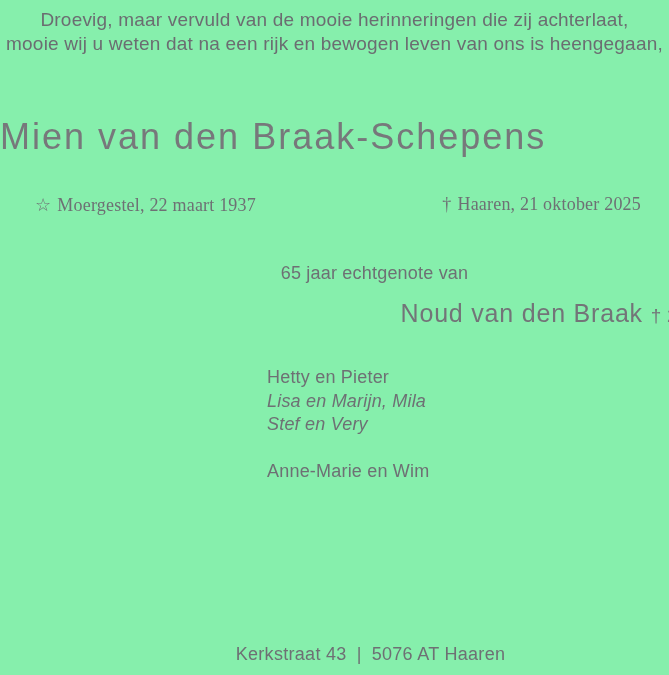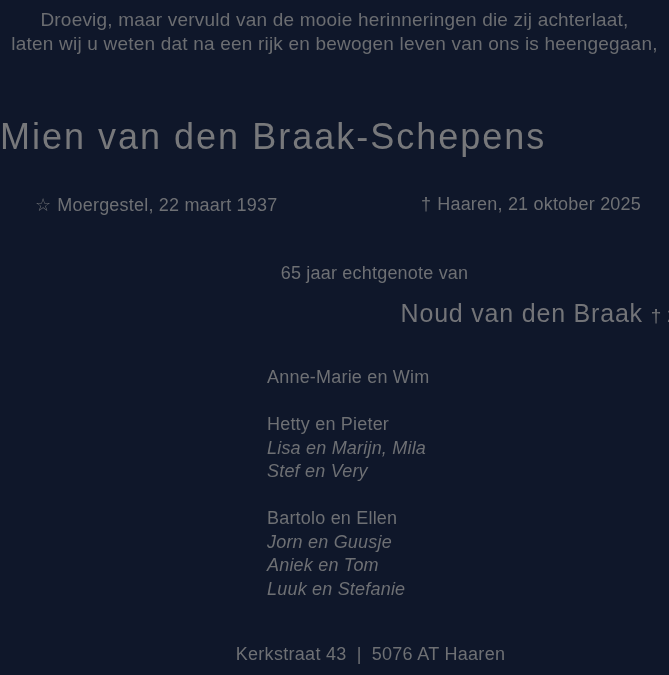--- a/index.html
+++ b/index.html
@@ -4,21 +4,21 @@
 <style>
   html, body {
     margin: 0;
     padding: 0;
     background: #ffffff;
   }
   .page {
     position: relative;
     width: 669px;
     height: 675px;
-    background: #0f172a;
+    background: #86efac;
     font-family: "Liberation Sans", sans-serif;
     color: #6e7074;
     overflow: hidden;
   }
   .intro {
     position: absolute;
     top: 8px;
     left: 0;
     width: 100%;
     text-align: center;
@@ -40,20 +40,21 @@
   }
   .dates {
     position: absolute;
     top: 194px;
     left: 35px;
     right: 28px;
     display: flex;
     justify-content: space-between;
     font-size: 18px;
     letter-spacing: 0.2px;
+    font-family: Liberation Serif, serif;
   }
   .dates .symbol {
     display: inline-block;
     margin-right: 6px;
   }
   .spouse-intro {
     position: absolute;
     top: 263px;
     left: 0;
     width: 100%;
@@ -103,21 +104,21 @@
     margin: 0 10px;
   }
 </style>
 </head>
 <body>
 
 <div class="page">
 
   <div class="intro">
     <div>Droevig, maar vervuld van de mooie herinneringen die zij achterlaat,</div>
-    <div>laten wij u weten dat na een rijk en bewogen leven van ons is heengegaan,</div>
+    <div>mooie wij u weten dat na een rijk en bewogen leven van ons is heengegaan,</div>
   </div>
 
   <h1 class="name">Mien van den Braak-Schepens</h1>
 
   <div class="dates">
     <div class="birth">
       <span class="symbol">☆</span><span>Moergestel, 22 maart 1937</span>
     </div>
     <div class="death">
       <span class="symbol">†</span><span>Haaren, 21 oktober 2025</span>
@@ -126,32 +127,26 @@
 
   <div class="spouse-intro">65 jaar echtgenote van</div>
 
   <div class="spouse-name">
     <span>Noud van den Braak</span>
     <span class="spouse-death">† 2024</span>
   </div>
 
   <div class="family">
     <div class="family-group">
-      <div>Anne-Marie en Wim</div>
-    </div>
-    <div class="family-group">
       <div>Hetty en Pieter</div>
       <div class="italic">Lisa en Marijn, Mila</div>
       <div class="italic">Stef en Very</div>
     </div>
     <div class="family-group">
-      <div>Bartolo en Ellen</div>
-      <div class="italic">Jorn en Guusje</div>
-      <div class="italic">Aniek en Tom</div>
-      <div class="italic">Luuk en Stefanie</div>
+      <div>Anne-Marie en Wim</div>
     </div>
   </div>
 
   <div class="address">
     <span>Kerkstraat 43</span><span class="sep">|</span><span>5076 AT Haaren</span>
   </div>
 
 </div>
 
 </body></html>

